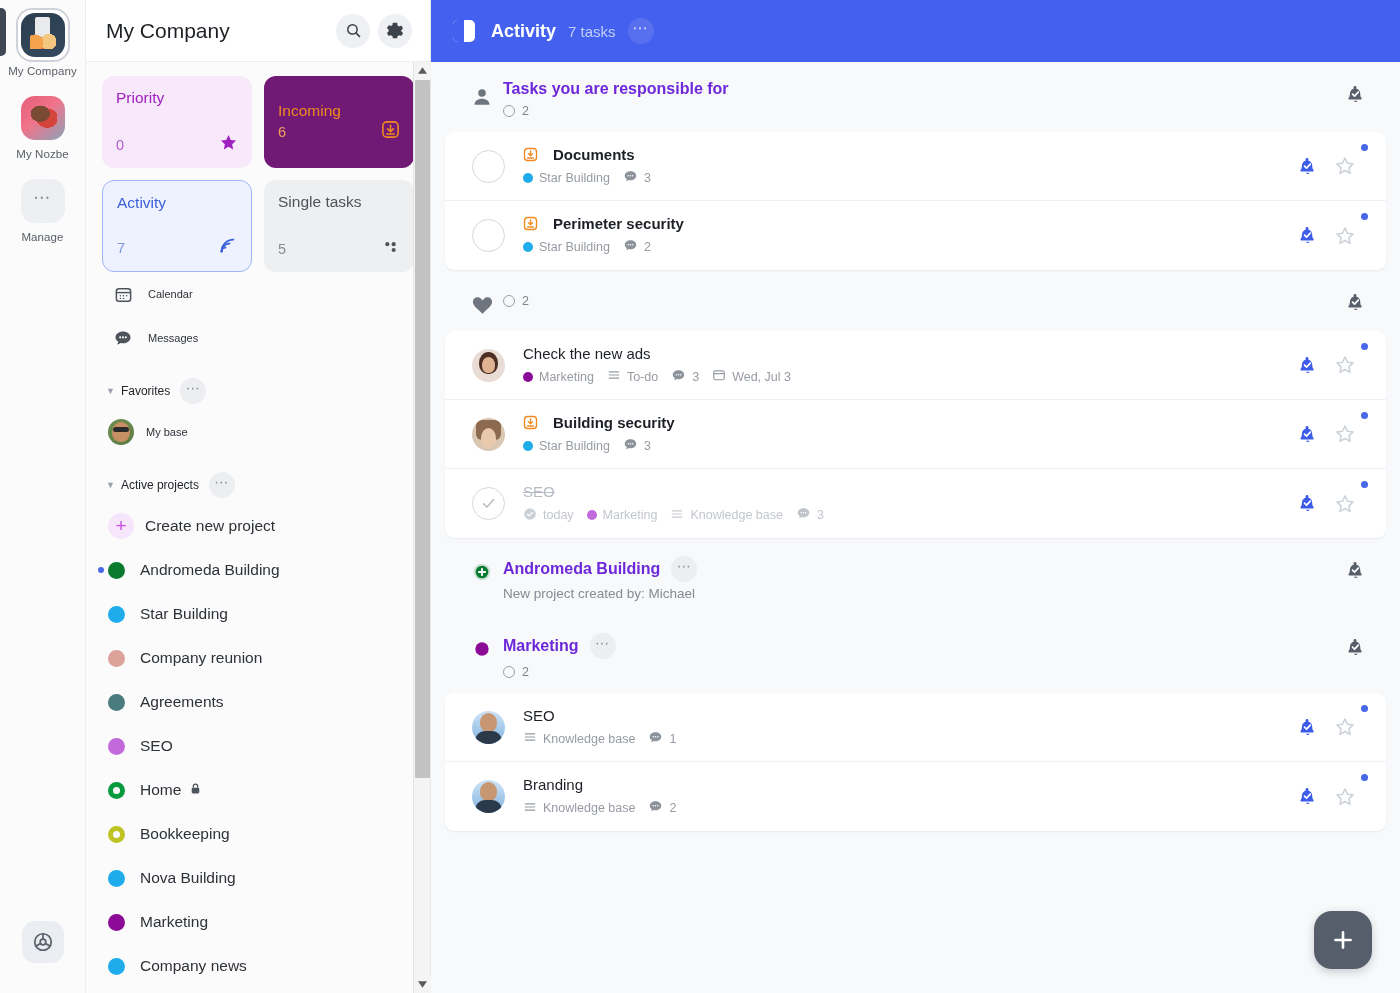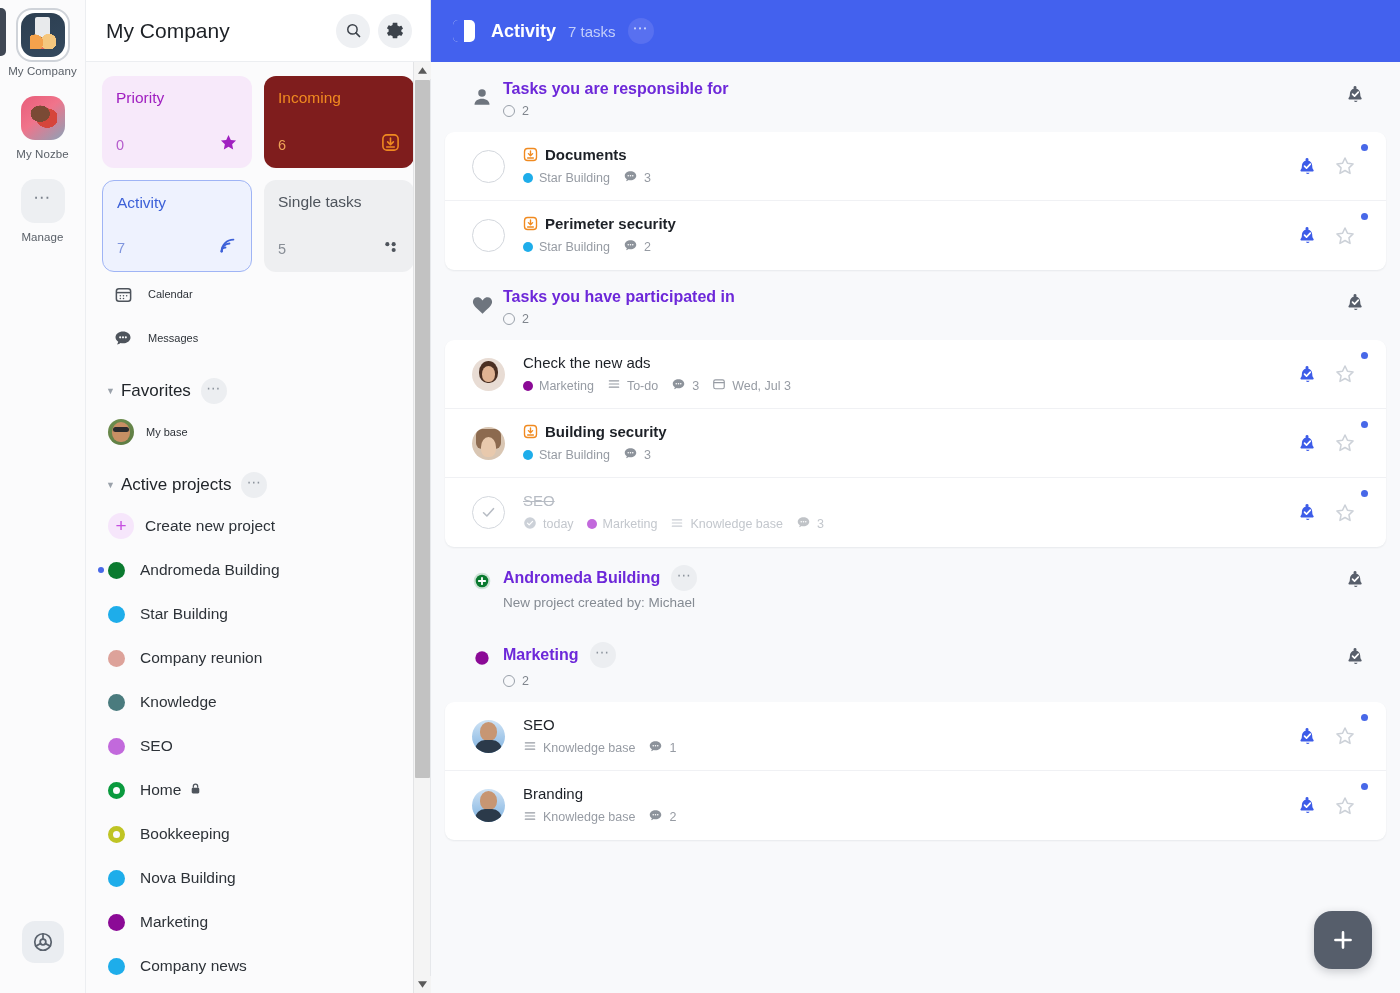--- a/index.html
+++ b/index.html
@@ -70,37 +70,37 @@
   .tile {
     border-radius: 12px; padding: 13px 14px 12px 14px; height: 92px;
     display: flex; flex-direction: column; justify-content: space-between; cursor: pointer;
   }
   .tile-name { font-size: 15.5px; }
   .tile-bot { display: flex; align-items: center; justify-content: space-between; }
   .tile-count { font-size: 14.5px; }
   .t-priority { background: #f7e9fa; }
   .t-priority .tile-name { color: #a020c0; }
   .t-priority .tile-count { color: #b55ccc; }
-  .t-incoming { background: #7f1d1d; }
+  .t-incoming { background: #701a75; justify-content: center; }
   .t-incoming .tile-name { color: #f08a20; }
   .t-incoming .tile-count { color: #f0a356; }
   .t-activity { background: #eef2fe; border: 1.5px solid #9fb4f5; }
   .t-activity .tile-name { color: #3d61d8; }
   .t-activity .tile-count { color: #7f95de; }
   .t-single { background: #eeeff1; }
   .t-single .tile-name { color: #4e545c; }
   .t-single .tile-count { color: #888e96; }
 
   .nav-row { display: flex; align-items: center; height: 44px; padding-left: 8px; cursor: pointer; }
   .nav-ico { width: 26px; display: flex; align-items: center; justify-content: center; margin-right: 12px; }
   .nav-text { font-size: 11px; color: #2d3238; }
 
   .sec-head { display: flex; align-items: center; padding: 18px 0 6px 4px; }
   .sec-caret { margin-right: 6px; color: #9aa1aa; font-size: 9px; }
-  .sec-title { font-size: 17px; color: #22262b; }
+  .sec-title { font-size: 12px; color: #22262b; }
   .sec-dots {
     width: 26px; height: 26px; border-radius: 50%; background: #eceef1; margin-left: 10px;
     display: flex; align-items: center; justify-content: center; color: #8c939c;
     font-size: 14px; letter-spacing: 1.2px; line-height: 1; padding-bottom: 6px; cursor: pointer;
   }
 
   .fav-row { display: flex; align-items: center; height: 44px; padding-left: 6px; cursor: pointer; }
   .fav-av { width: 26px; height: 26px; border-radius: 50%; margin-right: 12px; overflow: hidden; position: relative;
             background: linear-gradient(150deg,#6e8f4f 0%,#5c7a42 100%); }
   .fav-av:before { content:""; position:absolute; left:4px; top:3px; width:18px; height:20px; border-radius:50% 50% 45% 45%;
@@ -157,21 +157,21 @@
   .sect-right { width: 46px; flex: 0 0 46px; display: flex; align-items: flex-start; justify-content: center; padding-top: 4px; cursor: pointer; }
 
   
   .card { background: #fff; border-radius: 9px; margin: 0 14px; box-shadow: 0 1px 2px rgba(20,25,40,.07); overflow: hidden; }
   .task { display: flex; align-items: center; min-height: 69px; padding: 0 12px 0 18px; border-bottom: 1px solid #f0f1f4; position: relative; cursor: pointer; }
   .task:last-child { border-bottom: none; }
   .task-lead { width: 50px; flex: 0 0 50px; display: flex; align-items: center; justify-content: center; }
   .chk { width: 33px; height: 33px; border-radius: 50%; border: 1.4px solid #d3d7dd; cursor: pointer; display:flex; align-items:center; justify-content:center; }
   .t-av { width: 33px; height: 33px; border-radius: 50%; overflow: hidden; position: relative; }
   .task-main { flex: 1; padding-left: 10px; }
-  .task-titlerow { display: flex; align-items: center; }
+  .task-titlerow { display: flex; align-items: center; gap: 8px; }
   .task-title { font-size: 15px; color: #1d2127; }
   .task-title.bold { font-weight: 700; }
   .task-title.done { color: #b7bcc4; text-decoration: line-through; }
   .task-meta { display: flex; align-items: center; margin-top: 6px; font-size: 12.5px; color: #969ba3; gap: 7px; }
   .meta-grp { display: flex; align-items: center; gap: 6px; margin-right: 6px; }
   .meta-dot { width: 10px; height: 10px; border-radius: 50%; }
   .task-actions { display: flex; align-items: center; gap: 16px; padding-right: 18px; }
   .act { cursor: pointer; display: flex; align-items: center; justify-content: center; }
   .unread-dot { position: absolute; right: 18px; top: 12px; width: 7px; height: 7px; border-radius: 50%; background: #4868e8; }
   .task.dimmed .task-meta { color: #c3c7cd; }
@@ -367,21 +367,21 @@
           <div class="proj-row">
     <span class="proj-dot" style="background:#1eadea;"></span>
     <span class="proj-name">Star Building</span>
     </div>
           <div class="proj-row">
     <span class="proj-dot" style="background:#dda29a;"></span>
     <span class="proj-name">Company reunion</span>
     </div>
           <div class="proj-row">
     <span class="proj-dot" style="background:#4a7b7e;"></span>
-    <span class="proj-name">Knowledge</span>
+    <span class="proj-name">Agreements</span>
     </div>
           <div class="proj-row">
     <span class="proj-dot" style="background:#c269dc;"></span>
     <span class="proj-name">SEO</span>
     </div>
           <div class="proj-row">
     <span class="proj-dot hollow" style="border-color:#0a9a3e;"></span>
     <span class="proj-name">Home</span>
     <span class="proj-lock"><svg width="13" height="13" viewBox="0 0 24 24" fill="#4e545c">
       <rect x="5" y="10.5" width="14" height="10.5" rx="2.4"></rect>
@@ -552,24 +552,20 @@
       </div>
           </div>
         </div>
         <div class="sect">
     <div class="sect-ico">
             <svg width="23" height="23" viewBox="0 0 24 24" fill="#6e757e">
       <path d="M12 20.6l-1.6-1.5C5 14.3 2 11.6 2 8.2 2 5.5 4.1 3.4 6.8 3.4c1.5 0 3 .7 3.9 1.9l1.3 1.6 1.3-1.6c1-1.2 2.4-1.9 3.9-1.9 2.7 0 4.8 2.1 4.8 4.8 0 3.4-3 6.1-8.4 10.9z"></path>
             </svg>
           </div>
     <div class="sect-main">
-      <div class="sect-titlerow">
-        <span class="sect-title">Tasks you have participated in</span>
-
-      </div>
       <div class="sect-meta">
          <span class="circ"></span>
          <span>2</span>
             </div>
     </div>
     <div class="sect-right">
             <svg width="21" height="21" viewBox="0 0 24 24" fill="#585f6b">
       <path d="M18.9 16.1c-.9-1.1-1.5-2-1.5-4.9 0-3-1.9-5.5-4.6-6.2a1.7 1.7 0 10-2.7 0C7.5 5.7 5.6 8.2 5.6 11.2c0 2.9-.6 3.8-1.5 4.9-.5.6-.1 1.5.7 1.5h13.4c.8 0 1.2-.9.7-1.5z"></path>
       <path d="M10.2 19.2a2.3 2.3 0 004.2 0z"></path>
       <path d="M8.6 11.5l2.3 2.3 4.3-4.5" stroke="#fff" stroke-width="1.9" fill="none" stroke-linecap="round" stroke-linejoin="round"></path>

